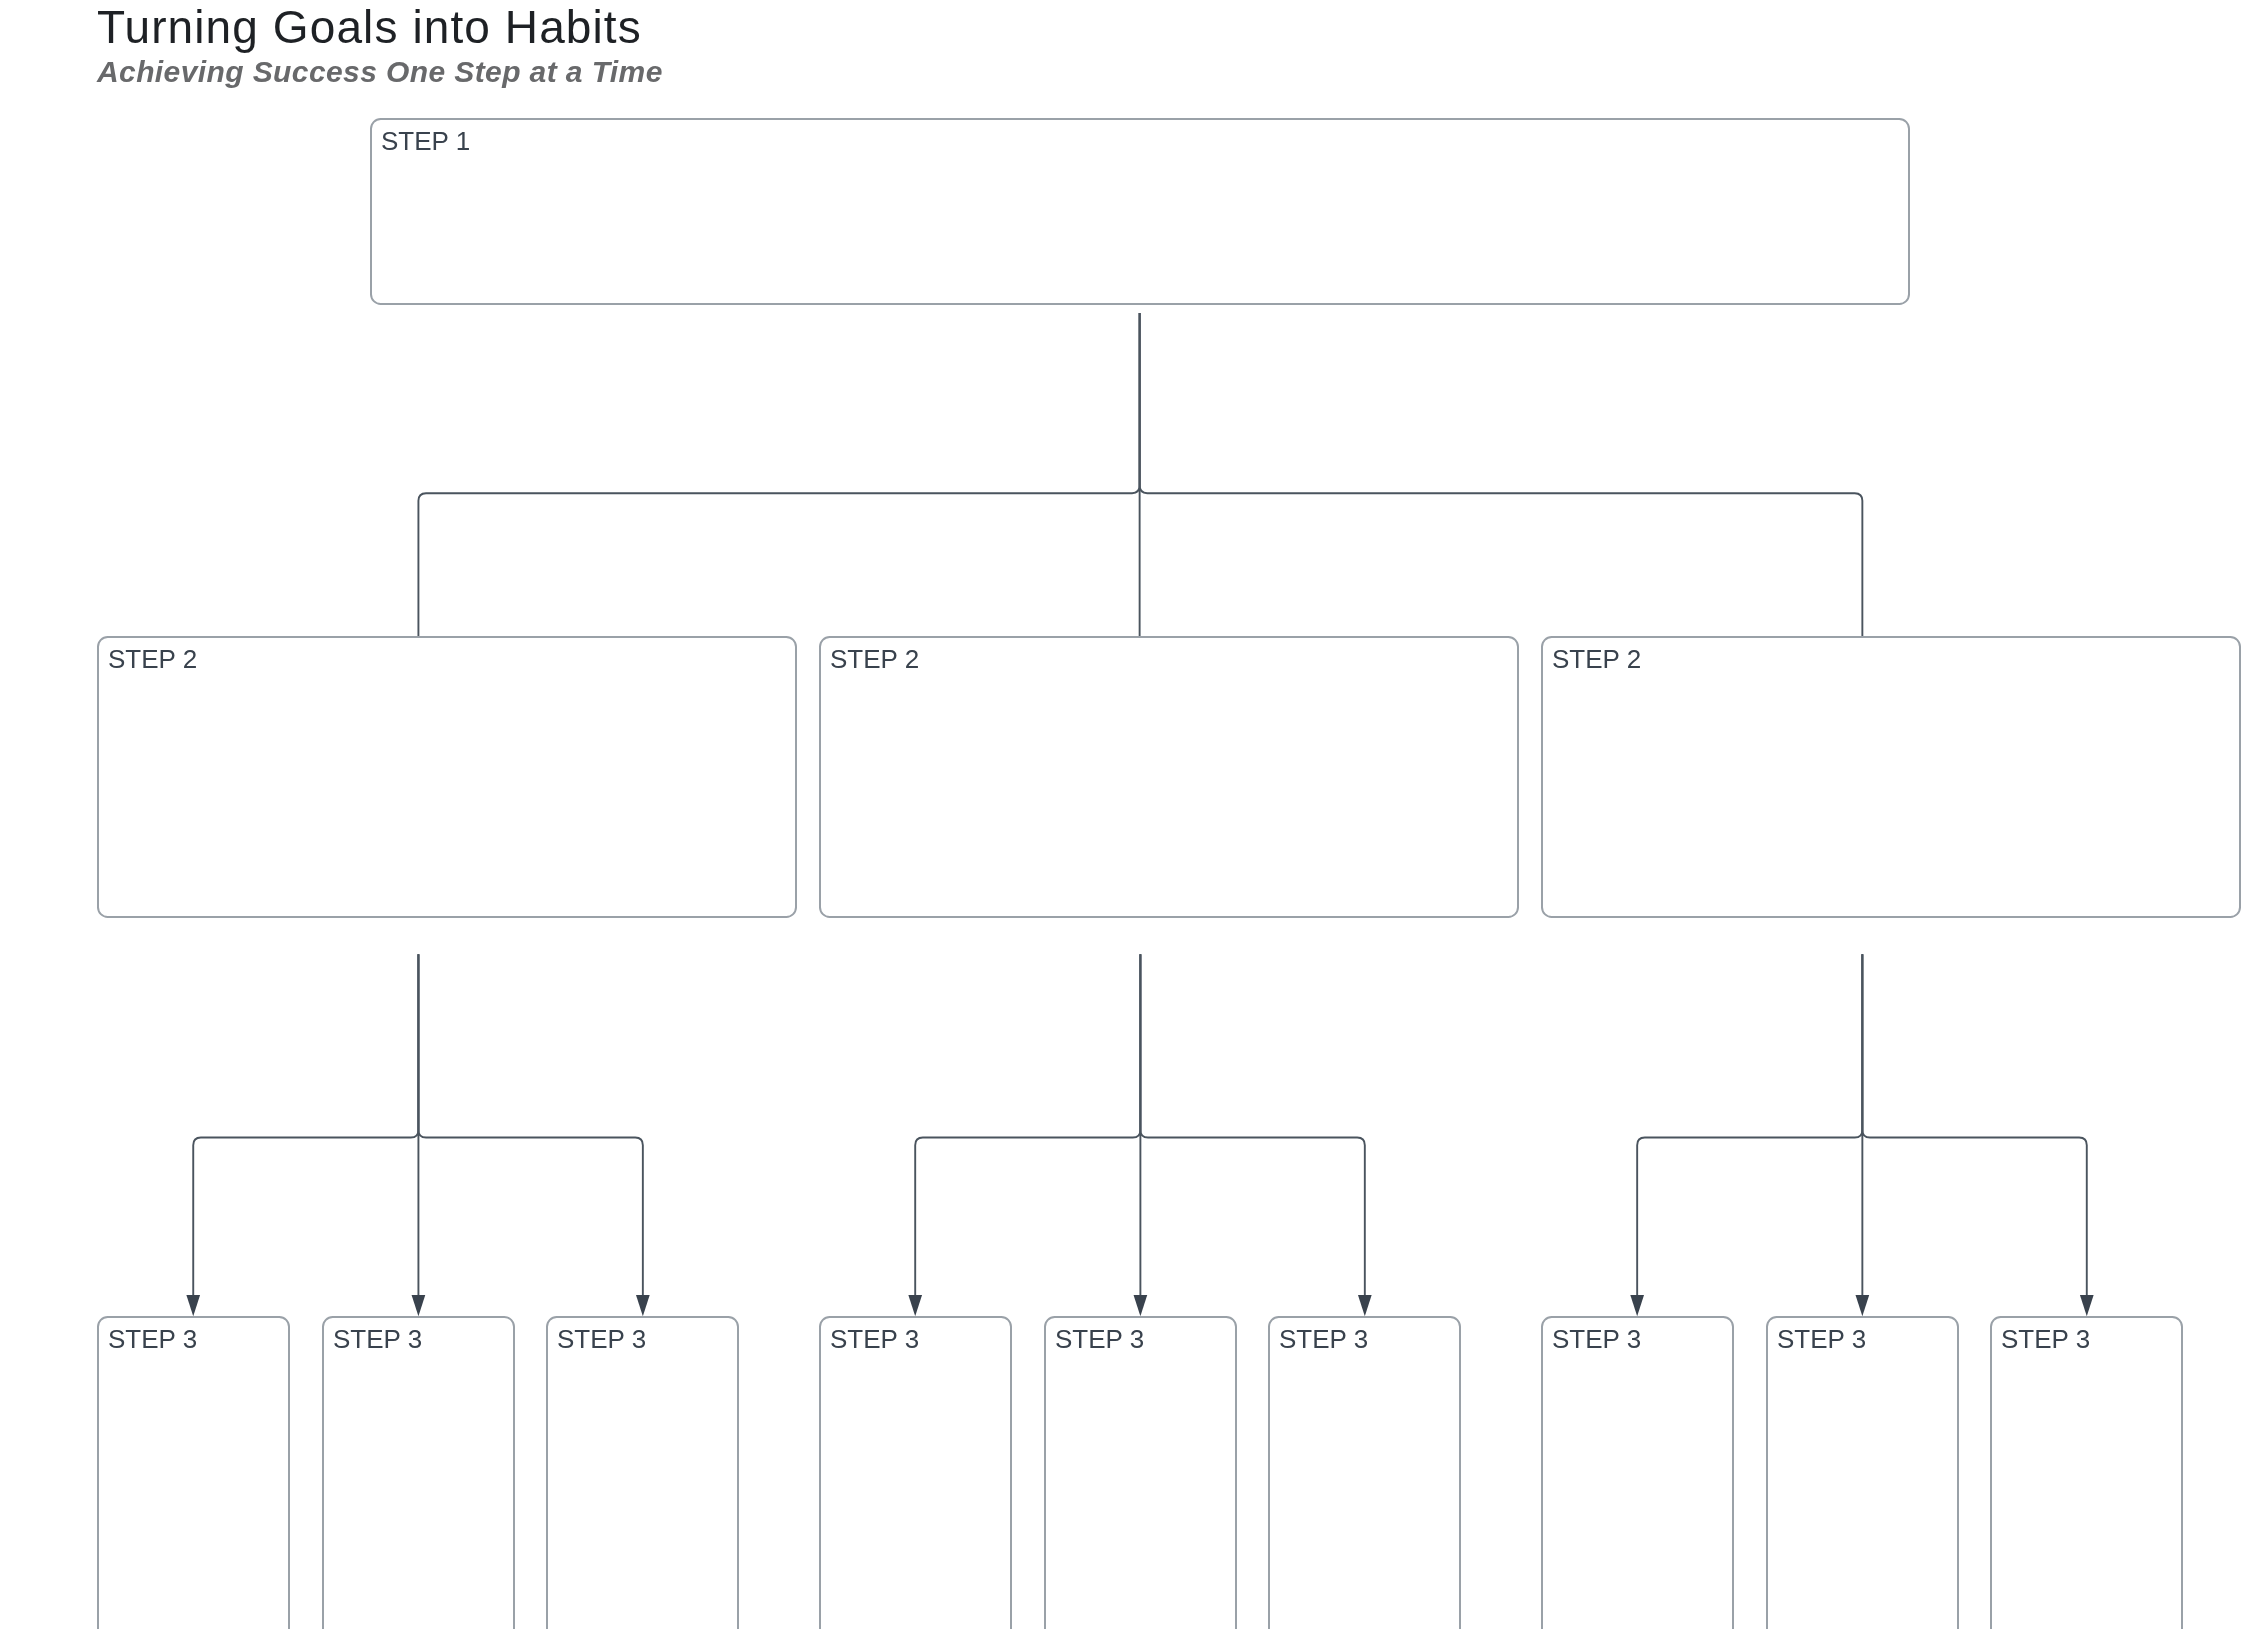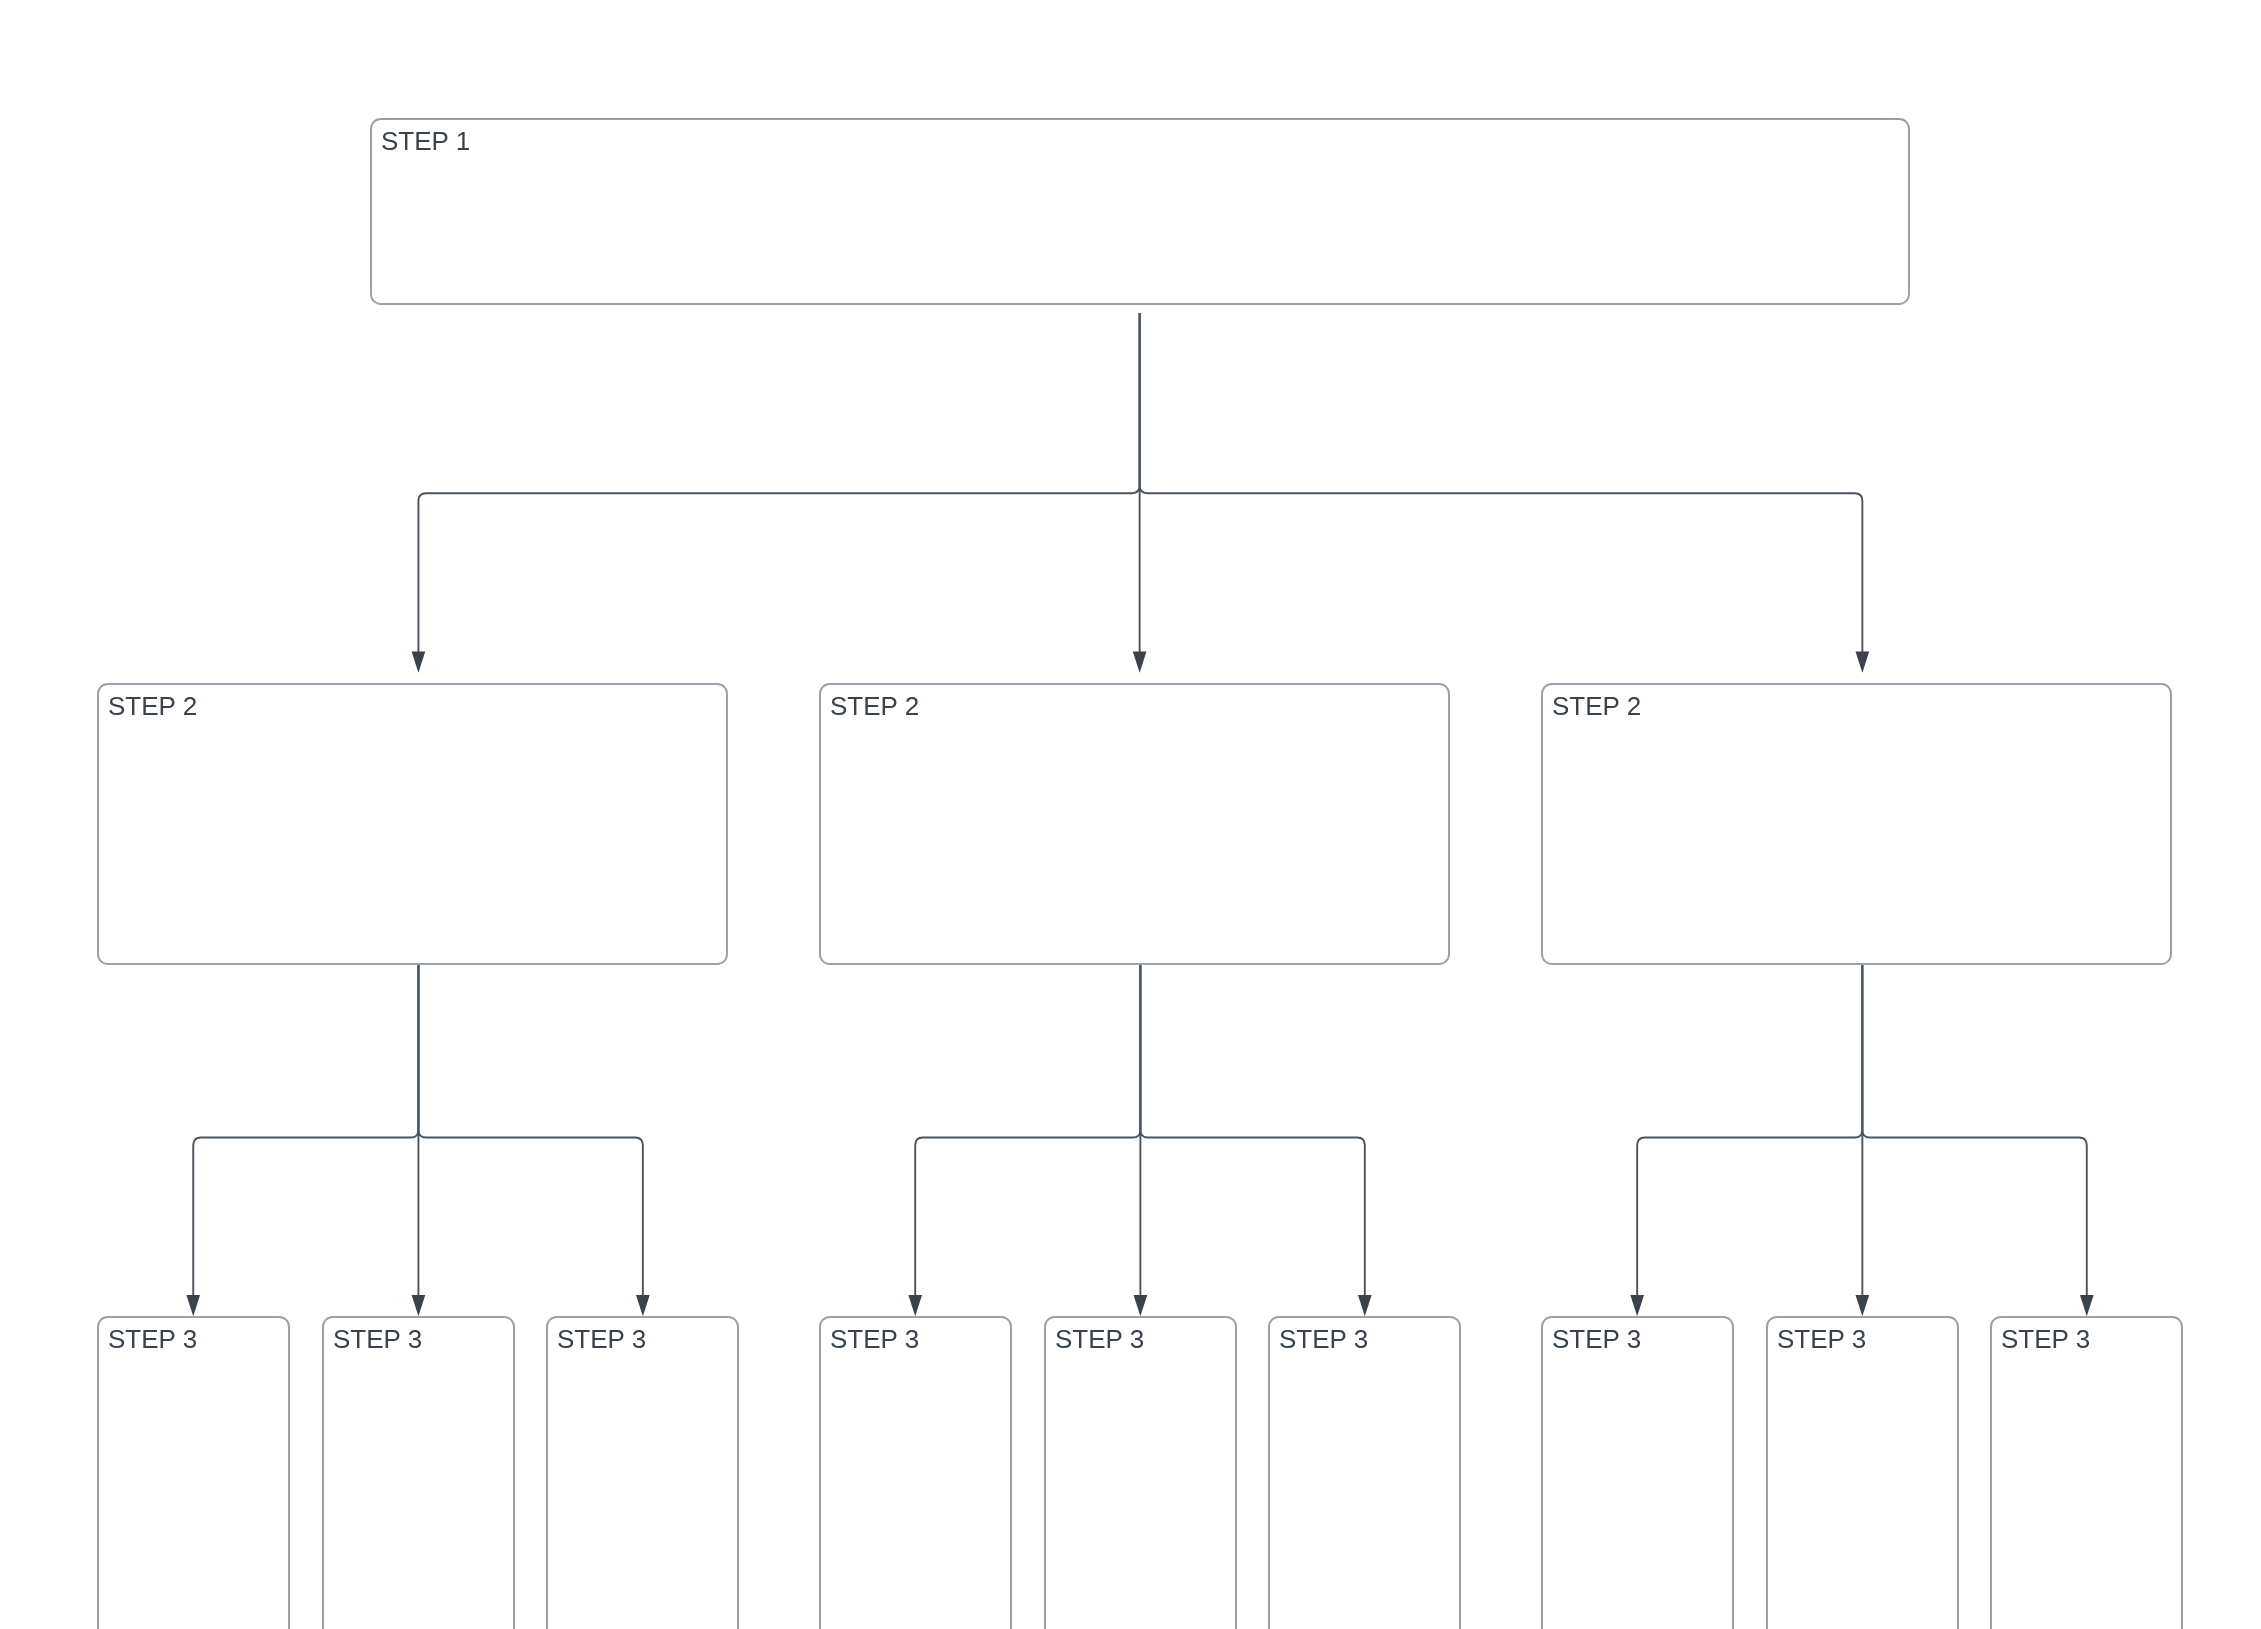--- a/index.html
+++ b/index.html
@@ -24,28 +24,32 @@
   .node{
     position:absolute;box-sizing:border-box;
     background:var(--box-fill,#ffffff);
     border:2.3px solid var(--box-border,#9aa1a8);
     border-radius:10.7px;
     padding:5.3px 9px;
     font-size:26px;font-weight:400;line-height:1.25;
     color:var(--label-color,#39424d);
   }
   .lvl1{left:370px;top:118px;width:1540px;height:187px;}
-  .lvl2{top:683px;width:631px;height:282px;}
+  .lvl2{top:636px;width:700px;height:282px;}
   .lvl3{top:1316px;width:193px;height:386px;}
 </style>
 </head>
 <body>
 
 <div class="canvas">
 
+  <div class="hdr">
+    <h1 class="title">Turning Goals into Habits</h1>
+    <div class="subtitle">Achieving Success One Step at a Time</div>
+  </div>
 
   <svg class="connectors" viewBox="0 0 2972 2142" xmlns="http://www.w3.org/2000/svg">
 
     <path d="M1498 411 L1498 858"></path>
     <path d="M1498 411 L1498 638 Q1498 648 1488 648 L560 648 Q550 648 550 658 L550 858"></path>
     <path d="M1498 411 L1498 638 Q1498 648 1508 648 L2438 648 Q2448 648 2448 658 L2448 858"></path>
     <polygon points="541,856 559,856 550,884"></polygon>
     <polygon points="1489,856 1507,856 1498,884"></polygon>
     <polygon points="2439,856 2457,856 2448,884"></polygon>
 

